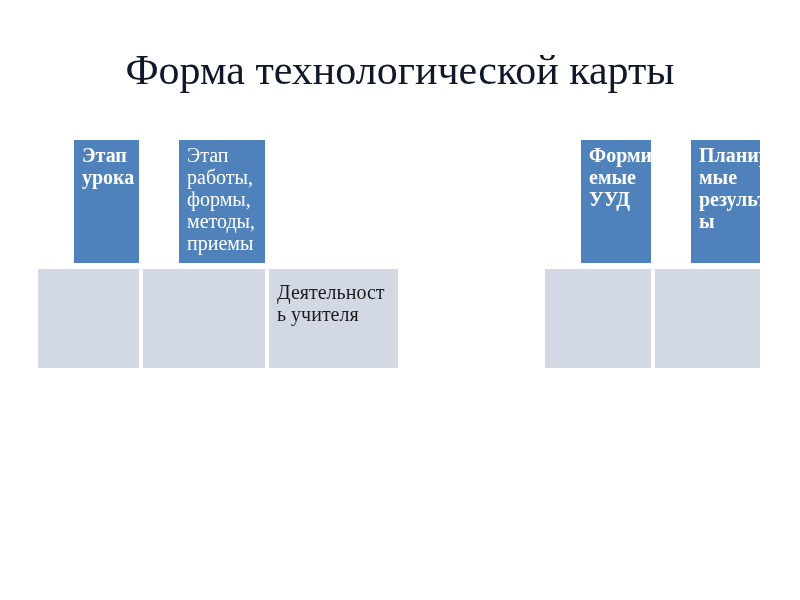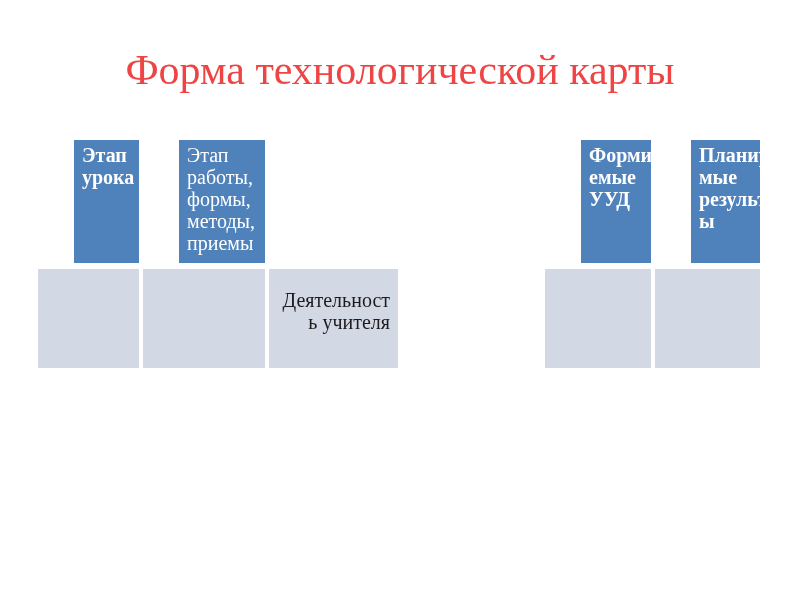--- a/index.html
+++ b/index.html
@@ -17,21 +17,21 @@
   }
   .title {
     position: absolute;
     top: 46px;
     left: 0;
     width: 800px;
     text-align: center;
     font-size: 42px;
     line-height: 1.15;
     font-weight: 400;
-    color: #ef4444;
+    color: #0f172a;
     white-space: nowrap;
   }
   .table {
     position: absolute;
     left: 38px;
     top: 140px;
     display: grid;
     grid-template-columns: 101px 122px 129px 139px 106px 105px;
     grid-template-rows: 123px 99px;
     gap: 6px 4px;
@@ -53,22 +53,21 @@
     margin-left: 36px;
   }
   .cell.head.regular {
     font-weight: 400;
   }
   .cell.body {
     grid-row: 2;
     background: var(--body-fill, #d3d8e5);
     color: var(--body-text-color, #1c1c1c);
     font-weight: 400;
-    padding-top: 20px;
-    text-align: right;
+    padding-top: 12px;
   }
   .gc1 { grid-column: 1; }
   .gc2 { grid-column: 2; }
   .gc3 { grid-column: 3; }
   .gc3span { grid-column: 3 / span 2; }
   .gc4 { grid-column: 4; }
   .gc5 { grid-column: 5; }
   .gc6 { grid-column: 6; }
 </style>
 </head>

